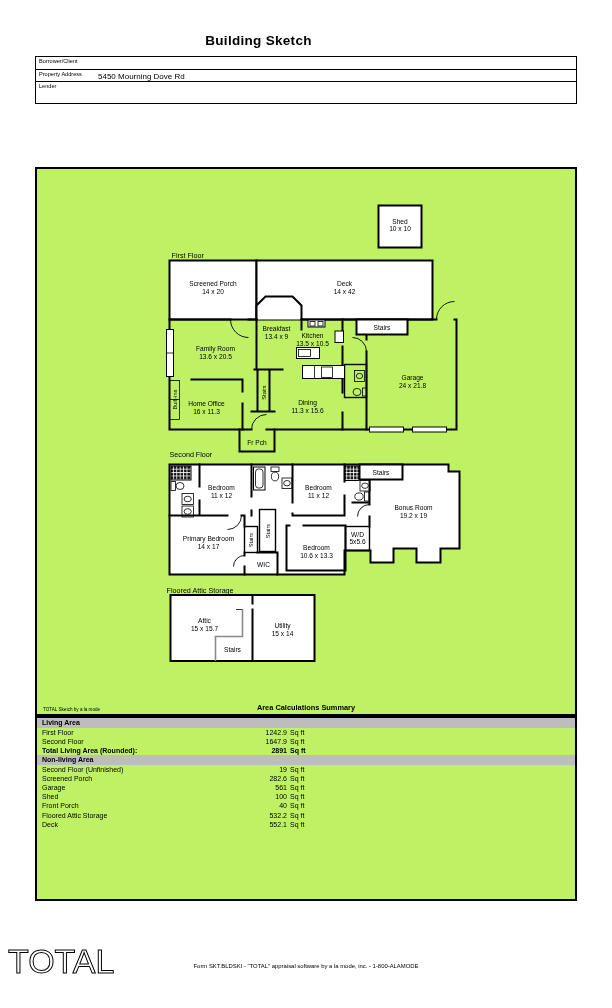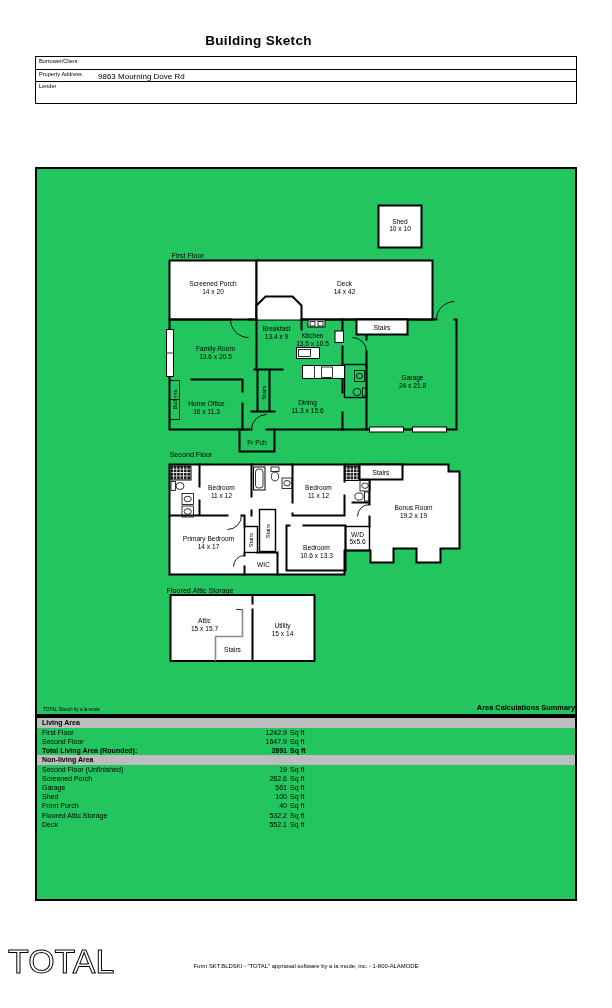--- a/index.html
+++ b/index.html
@@ -9,39 +9,39 @@
          font-size:13.5px;font-weight:bold;letter-spacing:.3px;}
   
   .hdr{position:absolute;left:35px;top:56px;width:540px;height:46px;
        border:1.5px solid #000;background:#fff;}
   .hrow{position:relative;height:11.5px;border-bottom:1px solid #000;}
   .hrow:last-child{border-bottom:none;}
   .hlabel{position:absolute;top:1px;font-size:5.6px;}
   .hval{position:absolute;bottom:0.5px;font-size:8px;}
   
   .sketch{position:absolute;left:35px;top:167px;width:538px;height:730px;
-          border:2.5px solid #000;background:#22c55e;}
+          border:2.5px solid #000;background:#bef264;}
   svg{display:block;}
   svg text{font-family:"Liberation Sans",sans-serif;fill:#000;}
   .rl{font-size:6.6px;text-anchor:middle;}
   .fl{font-size:7.2px;}
   .vl{font-size:5.6px;text-anchor:middle;}
   .room{fill:#fff;stroke:#000;stroke-width:2;}
   .wall{fill:none;stroke:#000;stroke-width:2;stroke-linecap:square;}
   .wall14{fill:none;stroke:#000;stroke-width:1.4;}
   .fix{fill:#fff;stroke:#000;stroke-width:1;}
   .fixthin{fill:none;stroke:#000;stroke-width:0.8;}
   .win{fill:#fff;stroke:#000;stroke-width:1;}
   .arc{fill:none;stroke:#000;stroke-width:0.9;}
   .steps{fill:none;stroke:#8a8a8a;stroke-width:1.6;}
   
   .summary{position:absolute;left:0;top:532px;width:538px;}
   .sum-head{position:relative;height:13px;}
   .brand{position:absolute;left:6px;bottom:2px;font-size:4.6px;}
-  .sum-title{position:absolute;left:0;right:0;bottom:2px;text-align:right;
+  .sum-title{position:absolute;left:0;right:0;bottom:2px;text-align:center;
              font-weight:bold;font-size:7.4px;}
   .rule{height:4px;background:#000;}
   .band{height:9.5px;line-height:9.5px;background:#bdbdbd;font-weight:bold;
         font-size:7px;padding-left:5px;}
   .srow{position:relative;height:9.2px;line-height:9.2px;font-size:7px;}
   .srow .lbl{position:absolute;left:5px;}
   .srow .num{position:absolute;left:170px;width:80px;text-align:right;}
   .srow .unit{position:absolute;left:253px;}
   .bold{font-weight:bold;}
   
@@ -57,21 +57,21 @@
 <body>
 
 <div class="title">Building Sketch</div>
 
 <div class="hdr">
   <div class="hrow">
     <span class="hlabel" style="left:3px">Borrower/Client</span>
   </div>
   <div class="hrow">
     <span class="hlabel" style="left:3px">Property Address</span>
-    <span class="hval" style="left:62px">9863 Mourning Dove Rd</span>
+    <span class="hval" style="left:62px">5450 Mourning Dove Rd</span>
   </div>
   <div class="hrow">
     <span class="hlabel" style="left:3px">Lender</span>
   </div>
 </div>
 
 <div class="sketch">
 
   <svg width="538" height="530" viewBox="37.5 169.5 538 530">
     <defs>

